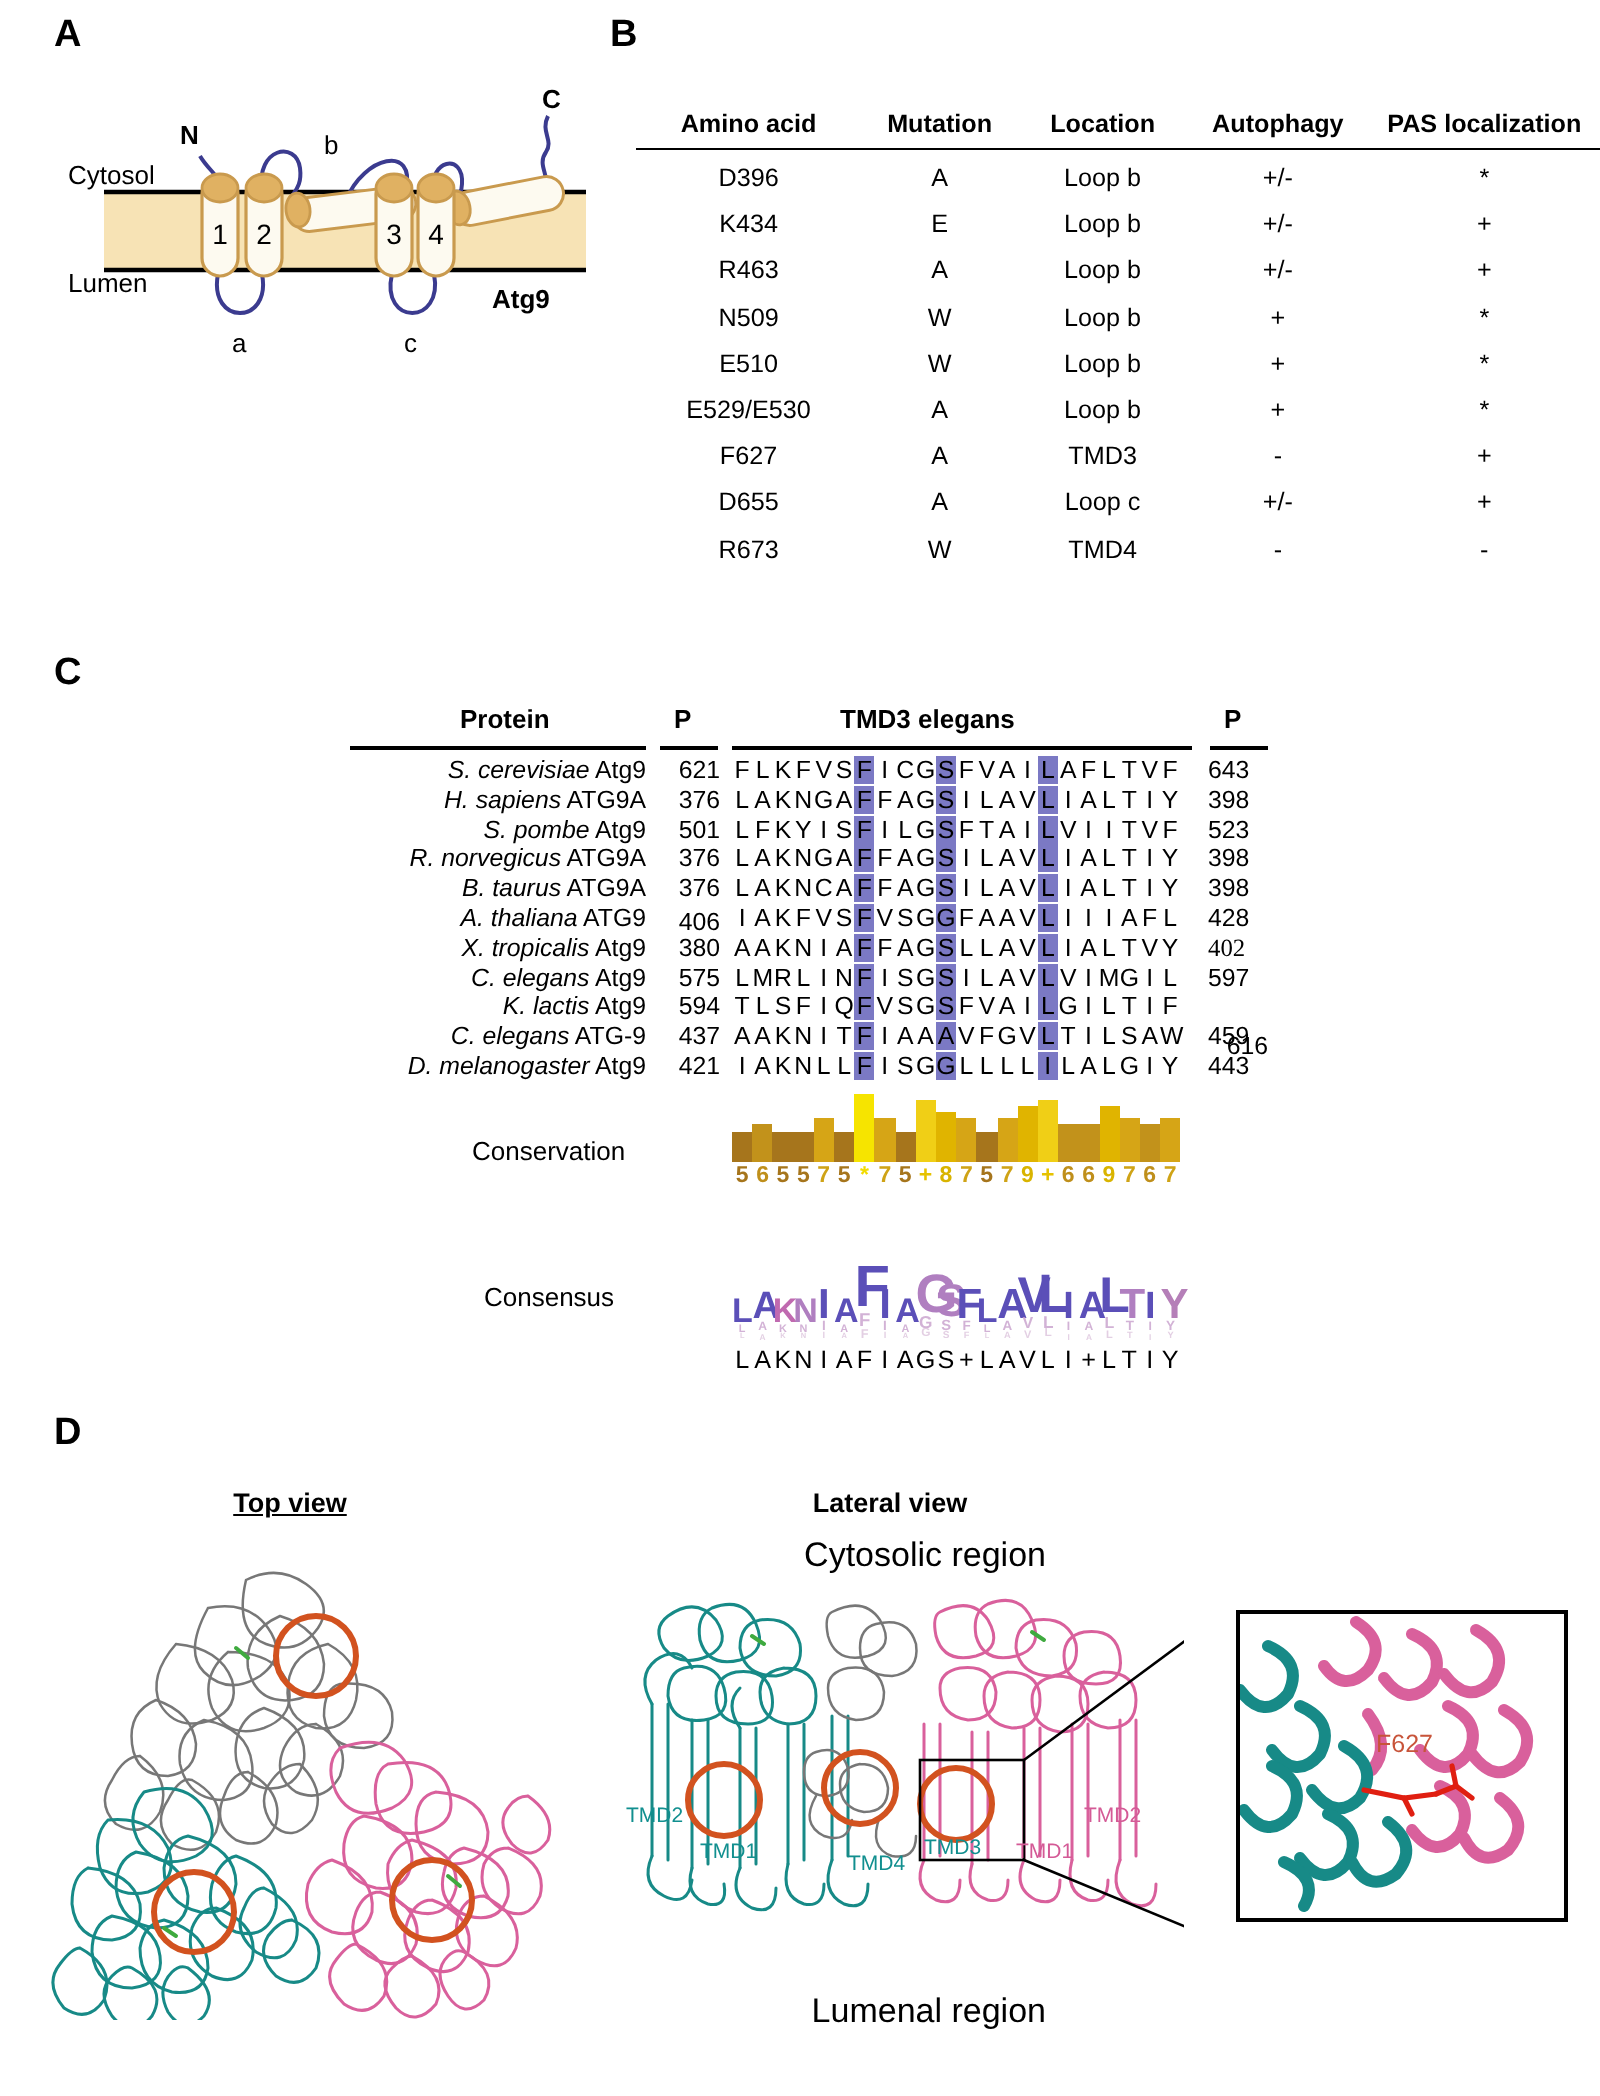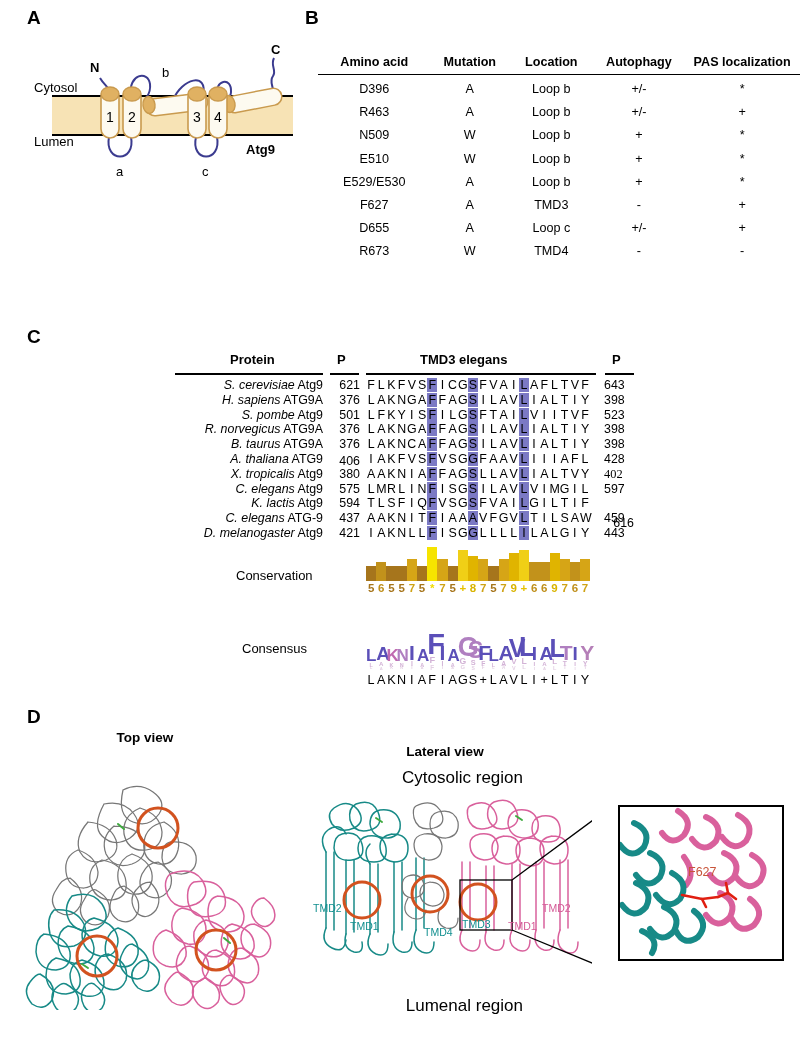--- a/index.html
+++ b/index.html
@@ -139,20 +139,27 @@
         <th style="width:114px;">PAS localization</th>
       </tr>
     </thead>
     <tbody>
         <tr class="first">
           <td>D396</td>
           <td>A</td>
           <td>Loop b</td>
           <td>+/-</td>
           <td>*</td>
+        </tr>
+        <tr>
+          <td>K434</td>
+          <td>E</td>
+          <td>Loop b</td>
+          <td>+/-</td>
+          <td>+</td>
         </tr>
         <tr>
           <td>R463</td>
           <td>A</td>
           <td>Loop b</td>
           <td>+/-</td>
           <td>+</td>
         </tr>
         <tr>
           <td>N509</td>
@@ -398,21 +405,21 @@
         <b style="font-size: 6.72px; color: rgb(200, 160, 204); opacity: 0.8;">Y</b>
         <b style="font-size: 4.62px; color: rgb(216, 188, 216); opacity: 0.7;">Y</b>
       </div>
     </div>
   <div class="consensus-seq" id="consensus-seq" style="left:366px; top:347px;"><span>L</span><span>A</span><span>K</span><span>N</span><span>I</span><span>A</span><span>F</span><span>I</span><span>A</span><span>G</span><span>S</span><span>+</span><span>L</span><span>A</span><span>V</span><span>L</span><span>I</span><span>+</span><span>L</span><span>T</span><span>I</span><span>Y</span></div>
 </div>
 
 <div class="panel-letter" style="left:27px; top:706px;">D</div>
 <div id="panelD">
 
-  <div class="d-title" style="left:80px; top:24px; width:130px;">Top view</div>
+  <div class="d-title" style="left:80px; top:38px; width:130px;text-decoration:underline;">Top view</div>
 
   <svg style="position:absolute; left:18px; top:72px;" width="290" height="232" viewBox="0 0 290 232">
     <g stroke-linecap="round" fill="none">
 
       <g stroke="#777" stroke-width="1.25">
         <path d="M105 12 q16 -8 30 2 q14 10 6 22 q-10 14 -26 8 q-16 -6 -10 -32"></path>
         <path d="M86 26 q20 -4 30 10 q10 14 -4 24 q-16 10 -28 -2 q-10 -10 2 -32"></path>
         <path d="M70 44 q22 2 28 18 q4 14 -10 20 q-18 6 -26 -8 q-6 -14 8 -30"></path>
         <path d="M96 48 q24 0 30 16 q4 16 -12 22 q-18 6 -26 -10 q-6 -16 8 -28"></path>
         <path d="M122 30 q20 6 22 24 q0 16 -16 18 q-18 2 -22 -16 q-2 -18 16 -26"></path>

